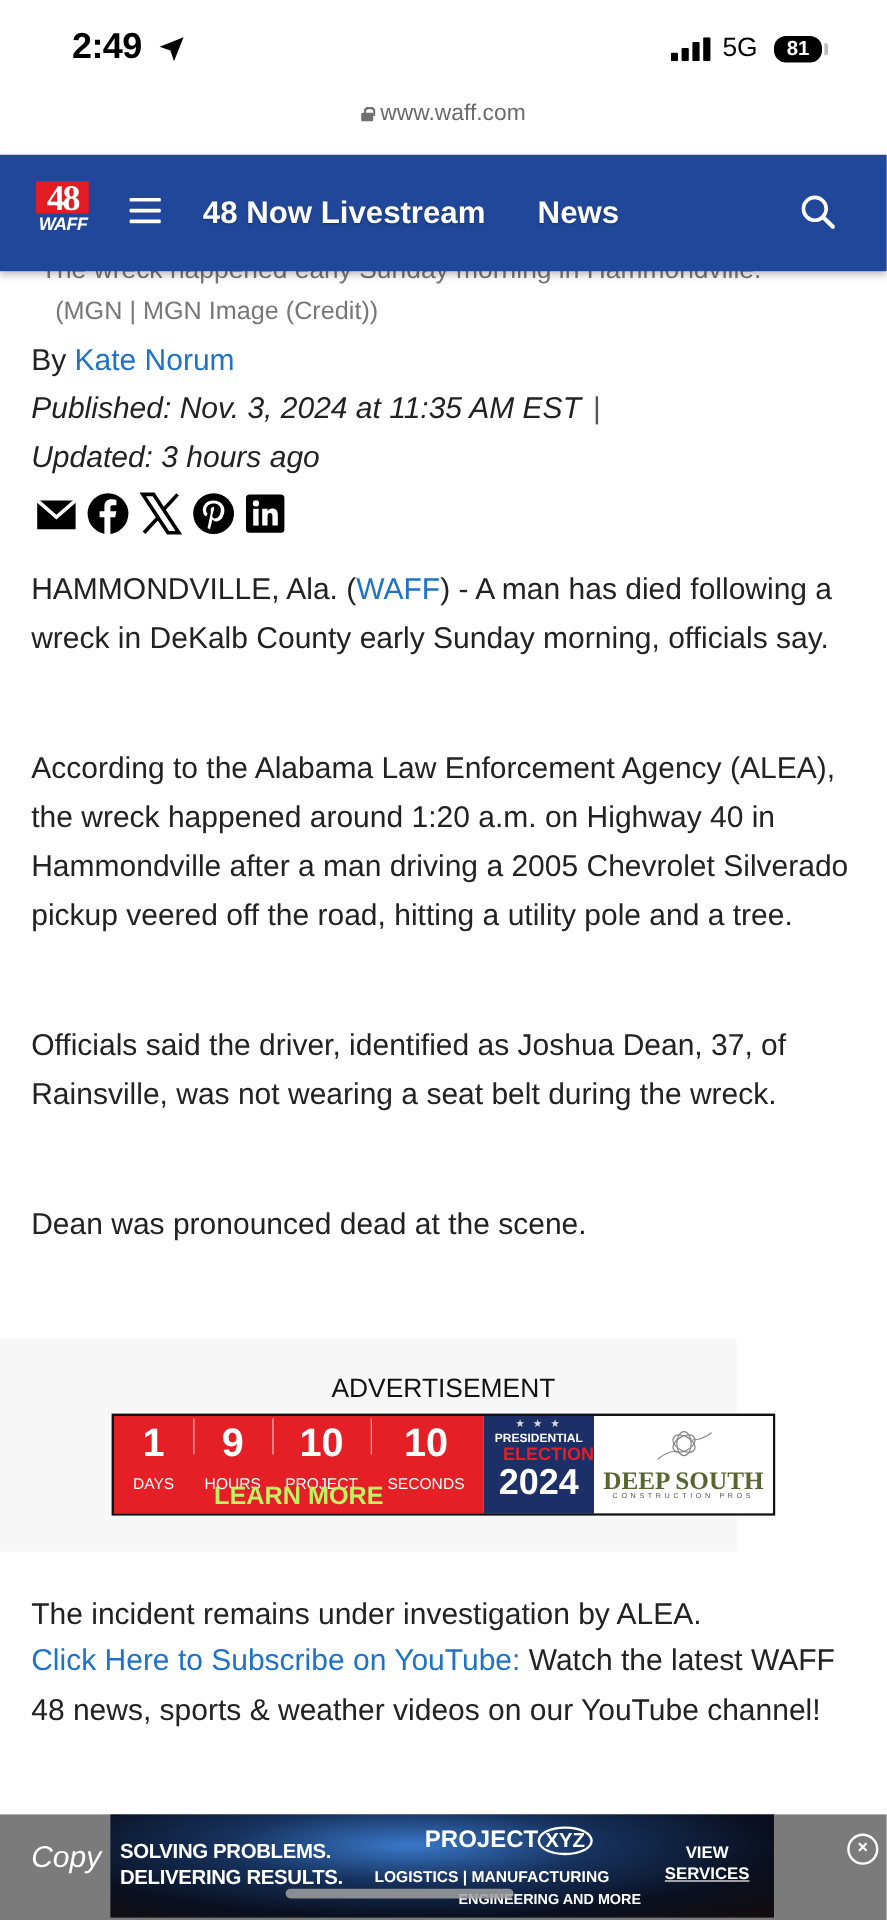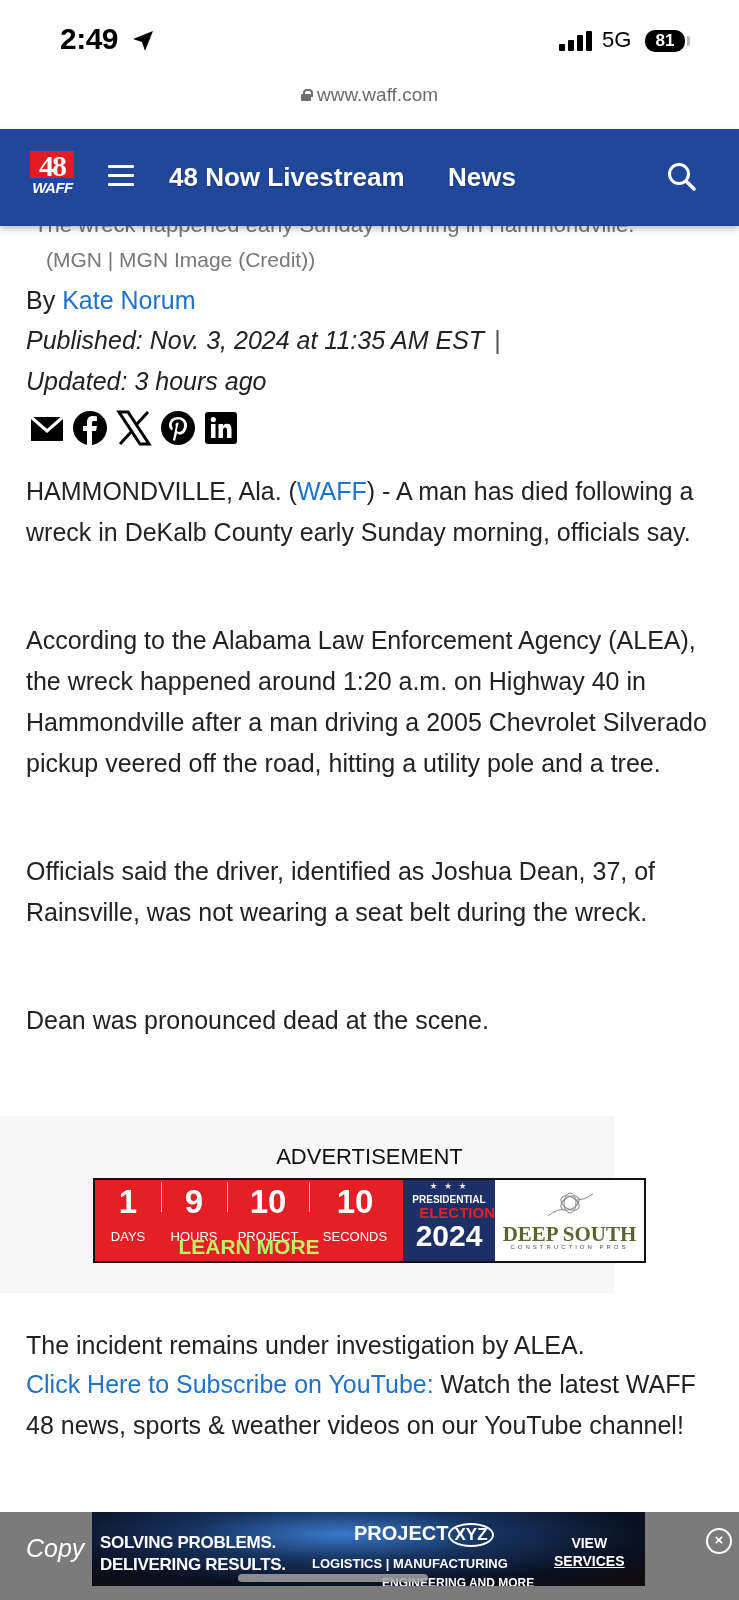--- a/index.html
+++ b/index.html
@@ -72,21 +72,21 @@
     .ad-deepsouth .flower { position: absolute; top: 6px; left: 48px; width: 55px; height: 34px; }
     .ad-deepsouth .ds-name { position: absolute; top: 42px; left: 0; width: 100%; font-family: "Liberation Serif", serif; font-weight: 700; font-size: 21px; color: #596632; }
     .ad-deepsouth .ds-sub { position: absolute; top: 64px; left: 0; width: 100%; font-size: 6px; letter-spacing: 3px; color: #555; }
 
     .p5 { top: 1325px; }
     .p6 { top: 1364px; }
 
     
     .sticky-ad { position: absolute; top: 1512px; left: 0; width: 739px; height: 88px; background: #7b7b7b; }
     .copy-cut { position: absolute; top: 22px; left: 26px; font-size: 25px; font-style: italic; color: #ffffff; }
-    .sticky-banner { position: absolute; top: 0; left: 92px; width: 553px; height: 74px; background: radial-gradient(ellipse at 45% 30%, #3a78c9 0%, #16325e 35%, #0a1020 70%, #120b0b 100%); overflow: hidden; padding-left: 48px; }
+    .sticky-banner { position: absolute; top: 0; left: 92px; width: 553px; height: 86px; background: radial-gradient(ellipse at 45% 30%, #3a78c9 0%, #16325e 35%, #0a1020 70%, #120b0b 100%); overflow: hidden; padding-left: 48px; }
     .sb-left { position: absolute; left: 8px; top: 20px; color: #fff; font-weight: 700; font-size: 17px; line-height: 22px; letter-spacing: -0.3px; }
     .sb-project { position: absolute; left: 262px; top: 10px; color: #fff; font-weight: 700; font-size: 20px; }
     .sb-project .xyz { display: inline-block; border: 2px solid #fff; border-radius: 50%; padding: 0 4px; font-size: 17px; }
     .sb-services { position: absolute; left: 220px; top: 44px; color: #fff; font-weight: 700; font-size: 13px; }
     .sb-more { position: absolute; left: 290px; top: 64px; color: #fff; font-weight: 700; font-size: 12px; }
     .sb-view { position: absolute; left: 462px; top: 22px; color: #fff; font-weight: 700; font-size: 14px; text-align: center; line-height: 18px; }
     .sb-view .underline { text-decoration: underline; }
     .sb-progress { position: absolute; left: 146px; top: 62px; width: 190px; height: 8px; background: rgba(160,160,160,0.85); border-radius: 4px; }
     .close-ad { position: absolute; left: 706px; top: 16px; width: 26px; height: 26px; border: 2.5px solid #fff; border-radius: 50%; color: #fff; font-size: 15px; font-weight: 700; text-align: center; line-height: 20px; }
   </style>

